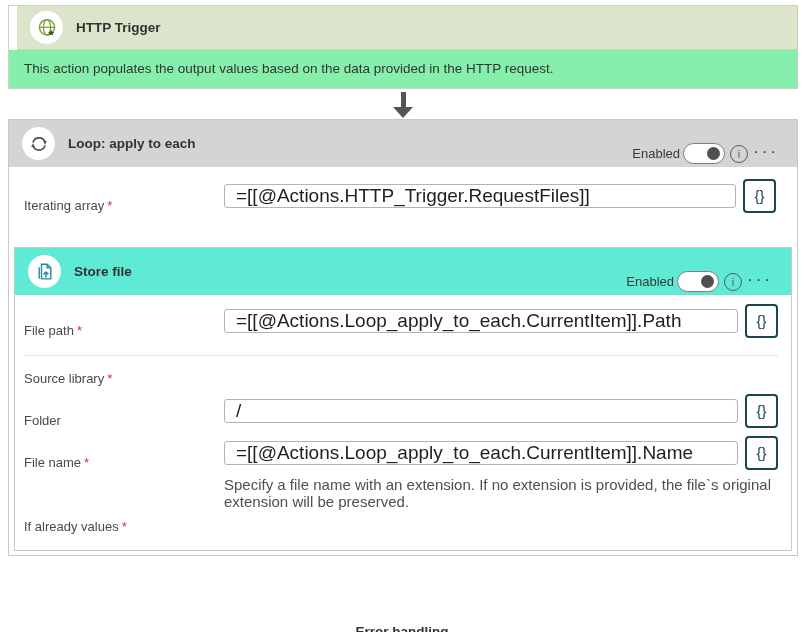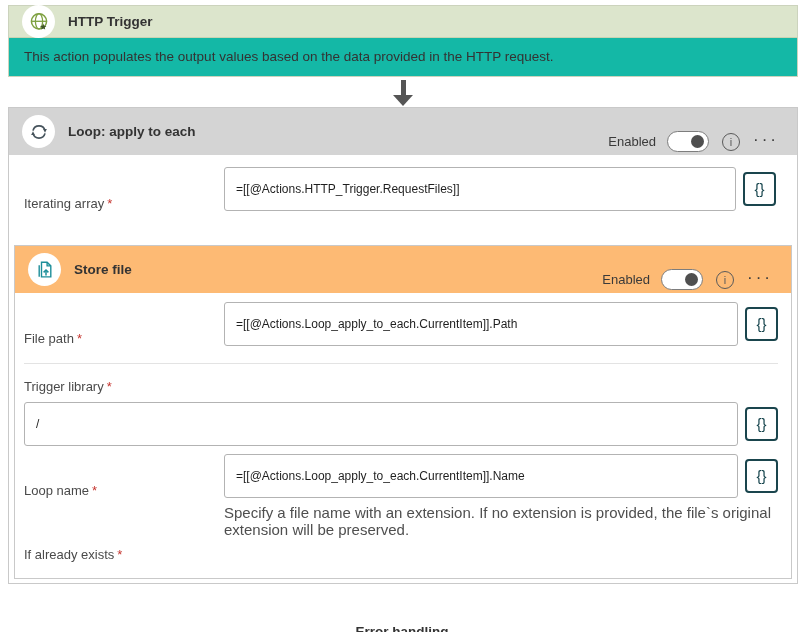--- a/index.html
+++ b/index.html
@@ -18,44 +18,44 @@
     padding:0 18px 0 13px; gap:13px;
   }
   .icon-circle {
     width:33px; height:33px; border-radius:50%; background:#fff;
     display:flex; align-items:center; justify-content:center; flex:0 0 33px;
   }
   .card-title { font-size:13.5px; font-weight:bold; color:#333; }
 
   
   .http-card { margin:5px 8px 0 8px; border:1px solid #ccd3bd; }
-  .http-header { height:32px; background:#dce5cc; border-bottom:1px solid #c9d3b2; }
+  .http-header { height:44px; background:#dce5cc; border-bottom:1px solid #c9d3b2;margin-left:8px; }
   .http-body {
     padding:11px 15px 12px 15px; font-size:13.5px; color:#333;
-    background:#14b8a6;
+    background:#86efac;
   }
 
   
   .arrow-wrap {
     height:30px; display:flex; flex-direction:column; align-items:center;
     justify-content:center; padding-top:2px;
   }
   .arrow-stem { width:5px; height:15px; background:#555; }
   .arrow-head {
     width:0; height:0;
     border-left:10px solid transparent; border-right:10px solid transparent;
     border-top:11px solid #555;
   }
 
   
   .loop-card { margin:0 8px; border:1px solid #c9c9c9; background:#fff; }
   .loop-header { background:#d4d4d4; }
 
   
-  .header-right { margin-left:auto; display:flex; align-items:center; gap:13px;margin-top:20px; }
+  .header-right { margin-left:auto; display:flex; align-items:center; gap:5px;margin-top:20px; }
   .enabled-label { font-size:13px; color:#3a3a3a; margin-right:-2px; }
   .toggle {
     width:42px; height:21px; border-radius:11px; background:#fff;
     border:1px solid #7d7d7d; position:relative; cursor:pointer; flex:0 0 42px;
   }
   .toggle-knob {
     width:13px; height:13px; border-radius:50%; background:#4f4f4f;
     position:absolute; top:3px; right:4px;
   }
   .info-icon {
@@ -67,42 +67,42 @@
     color:#3a3a3a; font-size:17px; letter-spacing:3px; cursor:pointer;
     line-height:10px; padding-bottom:4px;
   }
 
   
   .row { display:flex; align-items:flex-end; }
   .field-label { flex:0 0 200px; font-size:13px; color:#4a4a4a; }
   .req { color:#c5352f; margin-left:3px; }
   .control { flex:1; display:flex; align-items:center; min-width:0; }
   .text-input {
-    flex:1; height:44px; border:1px solid #b3b3b3; border-radius:3px;
-    padding:4px 11px; font-size:12px; color:#1f1f1f; background:#fff;
+    flex:1; height:24px; border:1px solid #b3b3b3; border-radius:3px;
+    padding:4px 11px; font-size:19px; color:#1f1f1f; background:#fff;
     font-family:inherit; outline:none; min-width:0;
   }
   .select {
     flex:1; height:34px; border:1px solid #b3b3b3; border-radius:3px;
     padding:0 13px 0 11px; font-size:14.5px; color:#1f1f1f; background:#fff;
     display:flex; align-items:center; justify-content:space-between;
     cursor:pointer; min-width:0;
   }
   .expr-btn {
     flex:0 0 33px; width:33px; height:34px; margin-left:7px;
     border:2px solid #1a454d; border-radius:4px; background:#fff;
     color:#15444c; font-size:15px; font-family:inherit; cursor:pointer;
     display:flex; align-items:center; justify-content:center; padding:0 0 2px 0;
   }
 
   .loop-row { padding:12px 21px 0 15px; }
 
   
   .store-card { margin:34px 5px 0 5px; border:1px solid #c9c9c9; background:#fff; }
-  .store-header { background:#fdba74; }
+  .store-header { background:#5eead4; }
   .store-body { padding:9px 13px 16px 9px; }
   .store-body .row { margin-top:8px; }
   .store-body .row:first-child { margin-top:0; }
   .divider { border-top:1px solid #e3e3e3; margin:17px 0 15px 0; }
   .help-text {
     margin:6px 0 1px 200px; font-size:15px; color:#4f4f4f;
   }
   .row-last { margin-top:9px !important; }
 
   .loop-bottom-pad { height:4px; }
@@ -207,46 +207,49 @@
         <div class="control">
           <input class="text-input" type="text" value="=[[@Actions.Loop_apply_to_each.CurrentItem]].Path" style="">
           <button class="expr-btn">{}</button>
         </div>
       </div>
 
       <div class="divider"></div>
 
       <div class="row">
         <div class="field-label">
-          <span>Trigger library</span><span class="req">*</span>
-        </div>
-      </div>
-
-      <div class="row">
+          <span>Source library</span><span class="req">*</span>
+        </div>
+      </div>
+
+      <div class="row">
+        <div class="field-label">
+          <span>Folder</span>
+        </div>
         <div class="control">
           <input class="text-input" type="text" value="/" style="">
           <button class="expr-btn">{}</button>
         </div>
       </div>
 
       <div class="row">
         <div class="field-label">
-          <span>Loop name</span><span class="req">*</span>
+          <span>File name</span><span class="req">*</span>
         </div>
         <div class="control">
           <input class="text-input" type="text" value="=[[@Actions.Loop_apply_to_each.CurrentItem]].Name" style="">
           <button class="expr-btn">{}</button>
         </div>
       </div>
 
       <div class="help-text">Specify a file name with an extension. If no extension is provided, the file`s original extension will be preserved.</div>
 
       <div class="row row-last">
         <div class="field-label">
-          <span>If already exists</span><span class="req">*</span>
+          <span>If already values</span><span class="req">*</span>
         </div>
       </div>
 
     </div>
   </div>
 
   <div class="loop-bottom-pad"></div>
 </div>
 
 <div class="bottom-clipped">Error handling</div>

